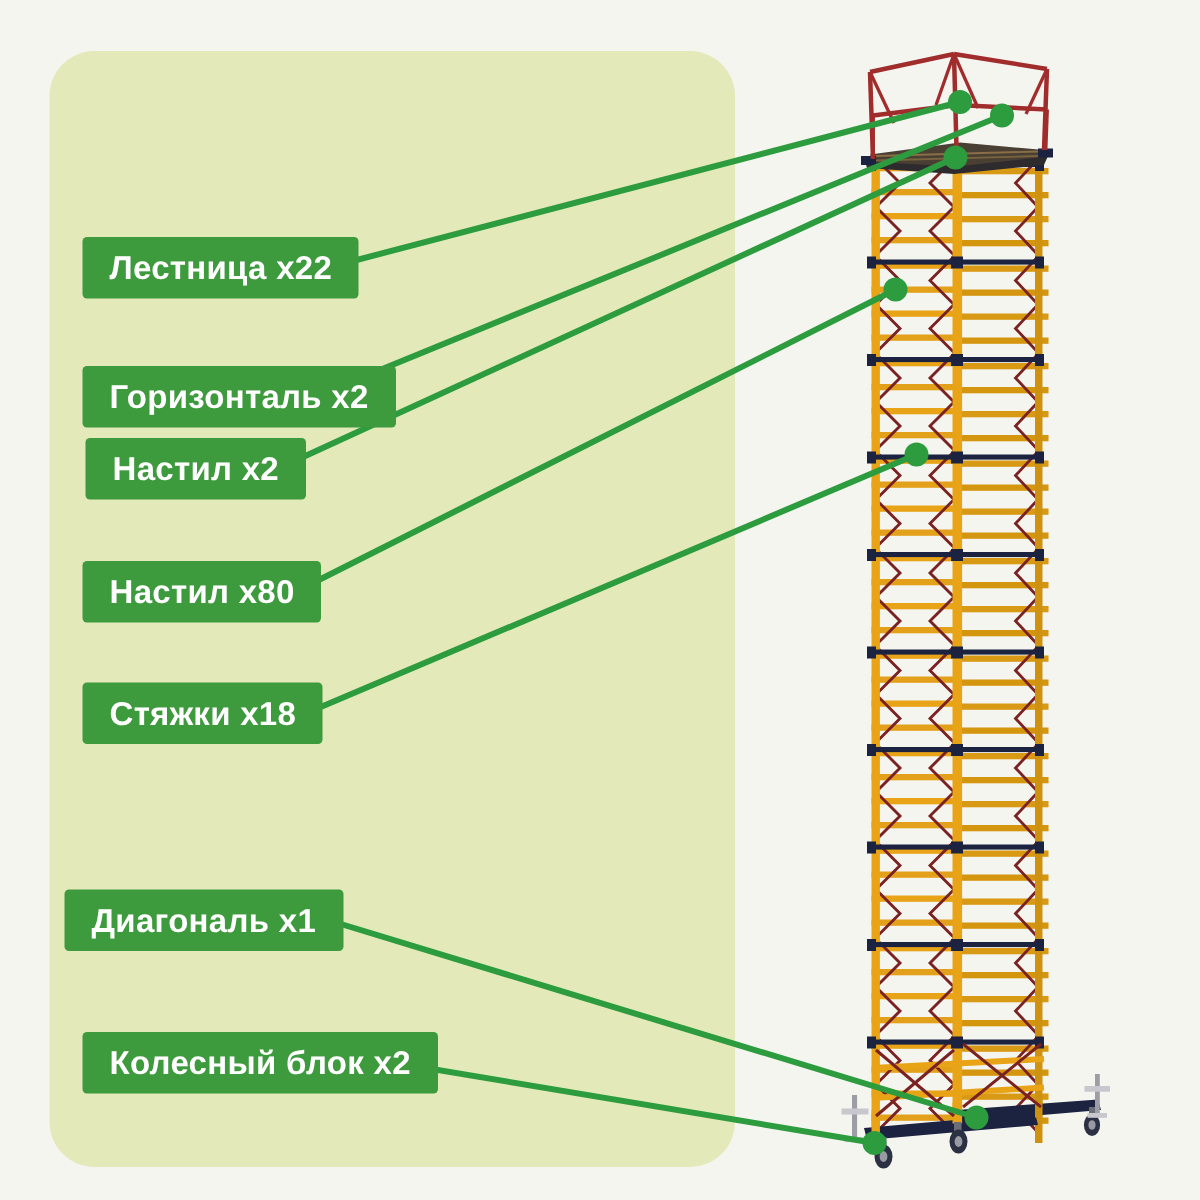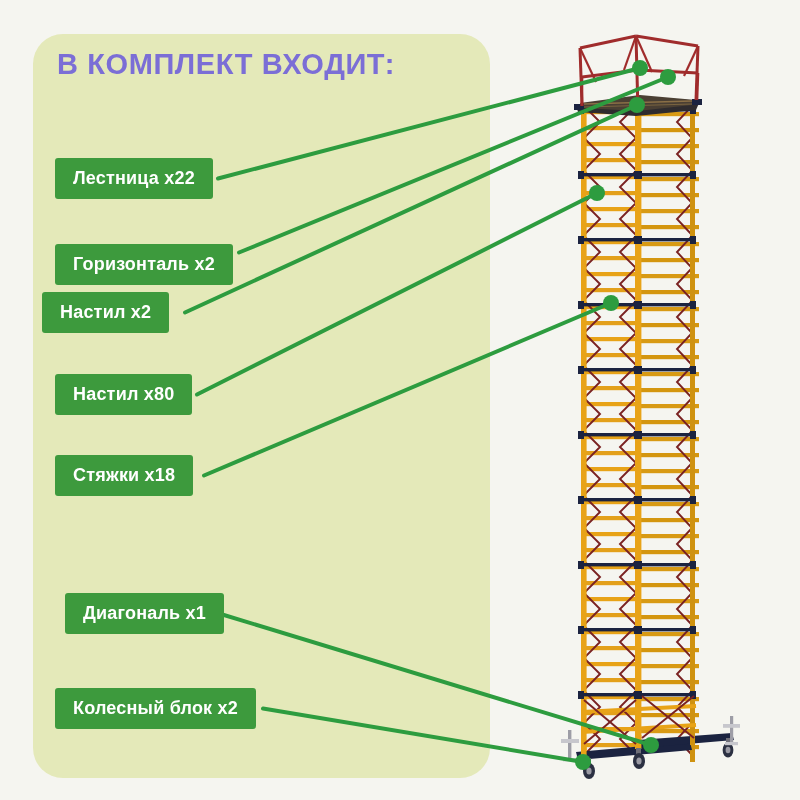--- a/index.html
+++ b/index.html
@@ -49,21 +49,21 @@
     z-index: 4;
     pointer-events: none;
   }
 
   
   .pill {
     position: absolute;
     background: #3d9a3d;
     border-radius: 3px;
     color: #ffffff;
-    font-size: 18px;
+    font-size: 22px;
     font-weight: bold;
     display: flex;
     align-items: center;
     padding: 0 18px;
     height: 41px;
     white-space: nowrap;
     box-sizing: border-box;
     z-index: 5;
     letter-spacing: 0.2px;
   }
@@ -274,39 +274,38 @@
         <circle cx="640" cy="68" r="8" fill="#2d9c3f"></circle>
         <circle cx="668" cy="77" r="8" fill="#2d9c3f"></circle>
         <circle cx="637" cy="105" r="8" fill="#2d9c3f"></circle>
         <circle cx="597" cy="193" r="8" fill="#2d9c3f"></circle>
         <circle cx="611" cy="303" r="8" fill="#2d9c3f"></circle>
         <circle cx="651" cy="745" r="8" fill="#2d9c3f"></circle>
         <circle cx="583" cy="762" r="8" fill="#2d9c3f"></circle>
       </g>
   </svg>
 
-  <div id="title">В КОМПЛЕКТ ВХОДИТ:</div>
 
   <div id="pill-layer">
       <div class="pill" style="left: 55px; top: 158px;">
         <span>Лестница x22</span>
       </div>
       <div class="pill" style="left: 55px; top: 244px;">
         <span>Горизонталь x2</span>
       </div>
-      <div class="pill" style="left: 42px; top: 292px; justify-content: center;">
+      <div class="pill" style="left: 57px; top: 292px; justify-content: center;">
         <span>Настил x2</span>
       </div>
       <div class="pill" style="left: 55px; top: 374px;">
         <span>Настил x80</span>
       </div>
       <div class="pill" style="left: 55px; top: 455px;">
         <span>Стяжки x18</span>
       </div>
-      <div class="pill" style="left: 65px; top: 593px;">
+      <div class="pill" style="left: 43px; top: 593px;">
         <span>Диагональ x1</span>
       </div>
       <div class="pill" style="left: 55px; top: 688px; justify-content: flex-end;">
         <span>Колесный блок x2</span>
       </div>
     </div>
 
 </div>
 
 </body></html>

